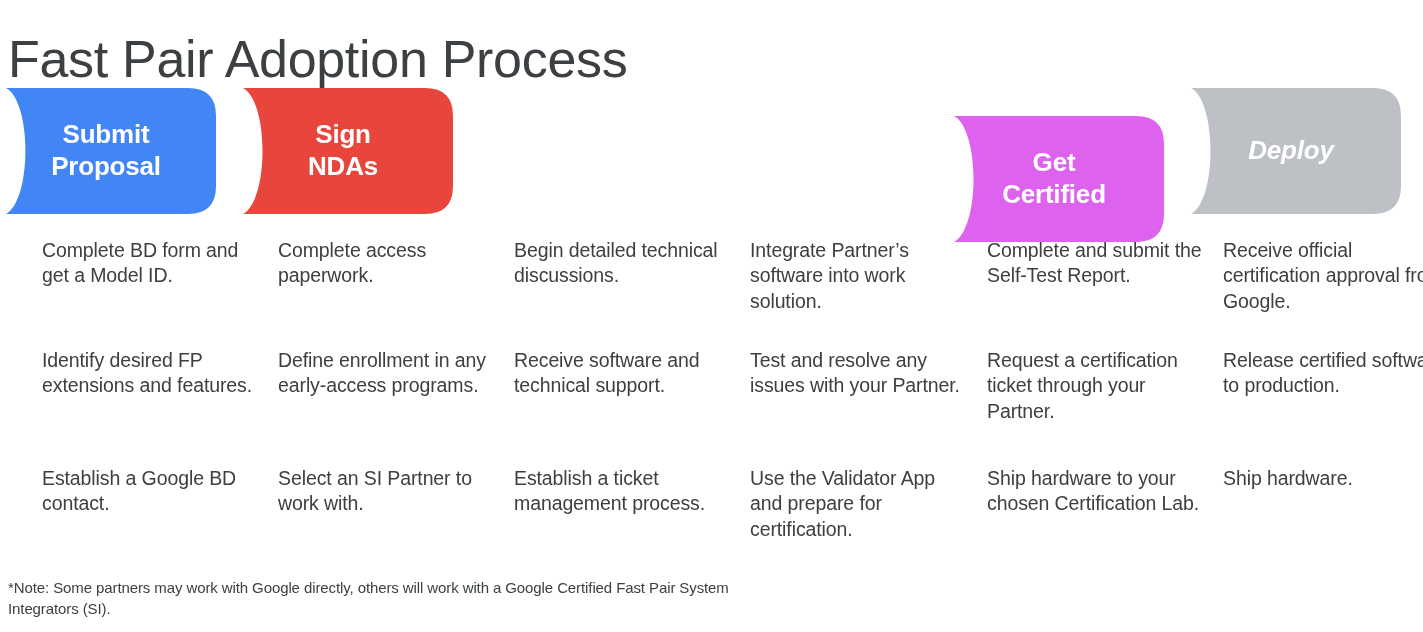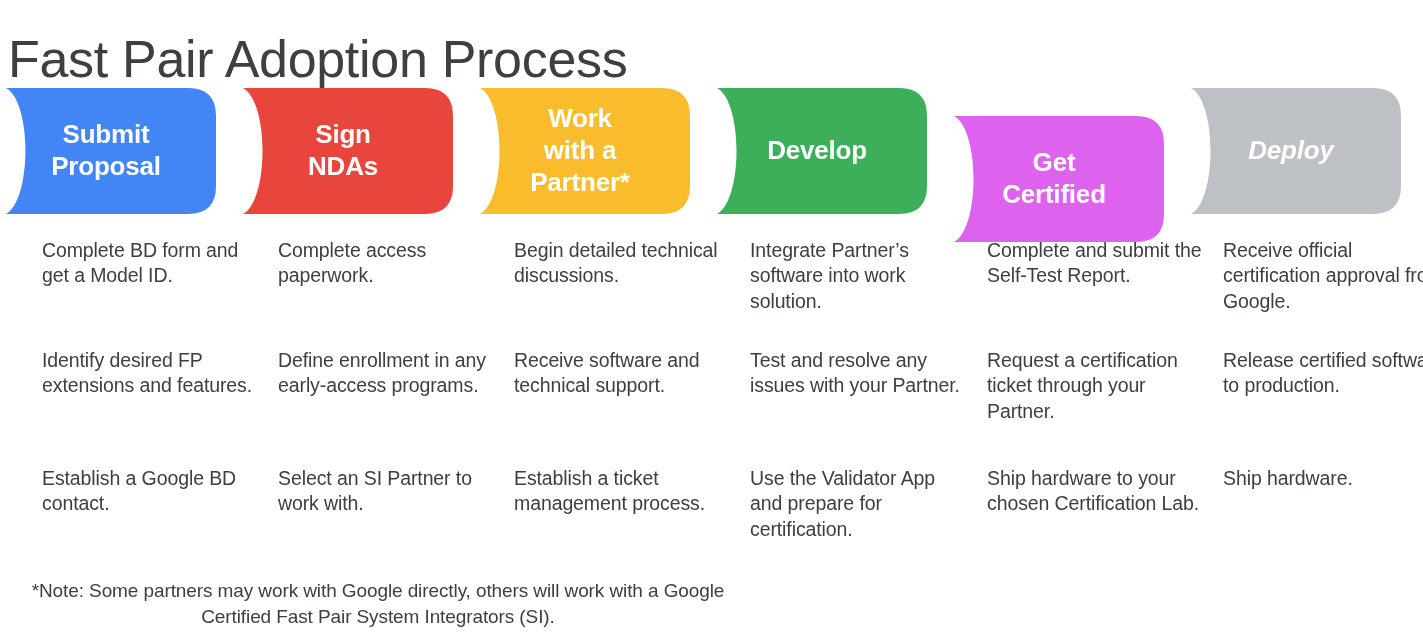--- a/index.html
+++ b/index.html
@@ -94,25 +94,24 @@
   }
   .cell.r0 { top: 0px; }
   .cell.r1 { top: 110px; }
   .cell.r2 { top: 228px; }
 
   #footnote {
     position: absolute;
     left: 8px;
     top: 578px;
     width: 740px;
-    font-size: 19px;
+    font-size: 15px;
     line-height: 1.38;
     color: #3C4043;
     letter-spacing: -0.1px;
-    text-align: center;
   }
 </style>
 </head>
 <body>
 
 <h1 id="page-title">Fast Pair Adoption Process</h1>
 
 <div id="banner-strip">
     <div class="banner" style="left: -28px; width: 244px;">
       <svg width="244" height="126" viewBox="0 0 244 126">
@@ -120,34 +119,20 @@
       </svg>
       <div class="banner-label">Submit
 Proposal</div>
     </div>
     <div class="banner" style="left: 209px; width: 244px;">
       <svg width="244" height="126" viewBox="0 0 244 126">
         <path d="M 34 0 L 216 0 Q 244 0 244 28 L 244 98 Q 244 126 216 126 L 34 126 C 60 112 60 14 34 0 Z" fill="#E8453C"></path>
       </svg>
       <div class="banner-label">Sign
 NDAs</div>
-    </div>
-    <div class="banner" style="left: 446px; width: 244px;">
-      <svg width="244" height="126" viewBox="0 0 244 126">
-        <path d="M 34 0 L 216 0 Q 244 0 244 28 L 244 98 Q 244 126 216 126 L 34 126 C 60 112 60 14 34 0 Z" fill="#F9BC2C"></path>
-      </svg>
-      <div class="banner-label">Work
-with a
-Partner*</div>
-    </div>
-    <div class="banner" style="left: 683px; width: 244px;">
-      <svg width="244" height="126" viewBox="0 0 244 126">
-        <path d="M 34 0 L 216 0 Q 244 0 244 28 L 244 98 Q 244 126 216 126 L 34 126 C 60 112 60 14 34 0 Z" fill="#3DAE5A"></path>
-      </svg>
-      <div class="banner-label">Develop</div>
     </div>
     <div class="banner" style="left: 920px; width: 244px; margin-top: 28px;">
       <svg width="244" height="126" viewBox="0 0 244 126">
         <path d="M 34 0 L 216 0 Q 244 0 244 28 L 244 98 Q 244 126 216 126 L 34 126 C 60 112 60 14 34 0 Z" fill="#DD62EE"></path>
       </svg>
       <div class="banner-label">Get
 Certified</div>
     </div>
     <div class="banner" style="left: 1157px; width: 244px; font-style: italic;">
       <svg width="244" height="126" viewBox="0 0 244 126">

